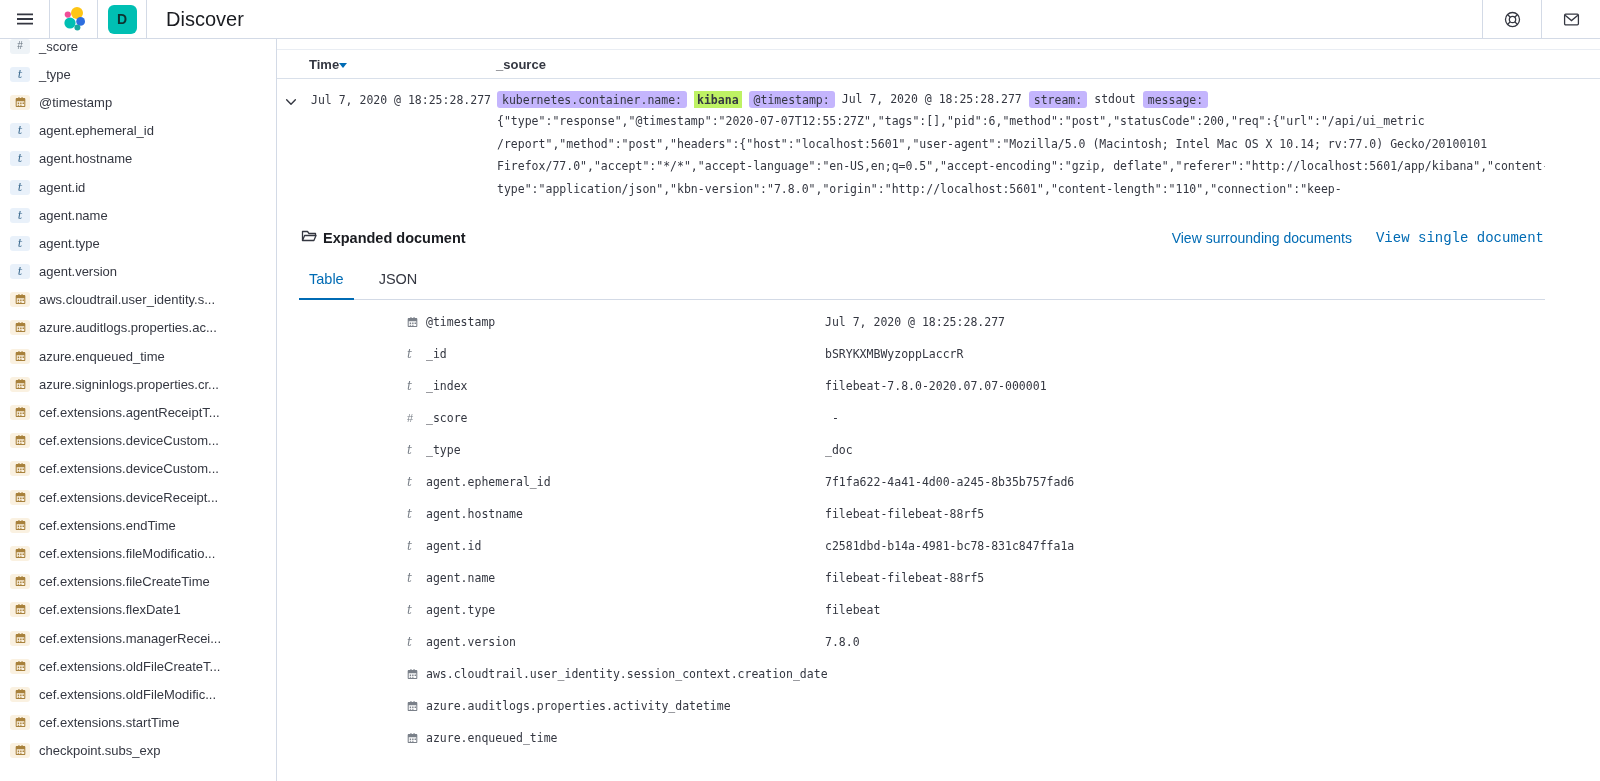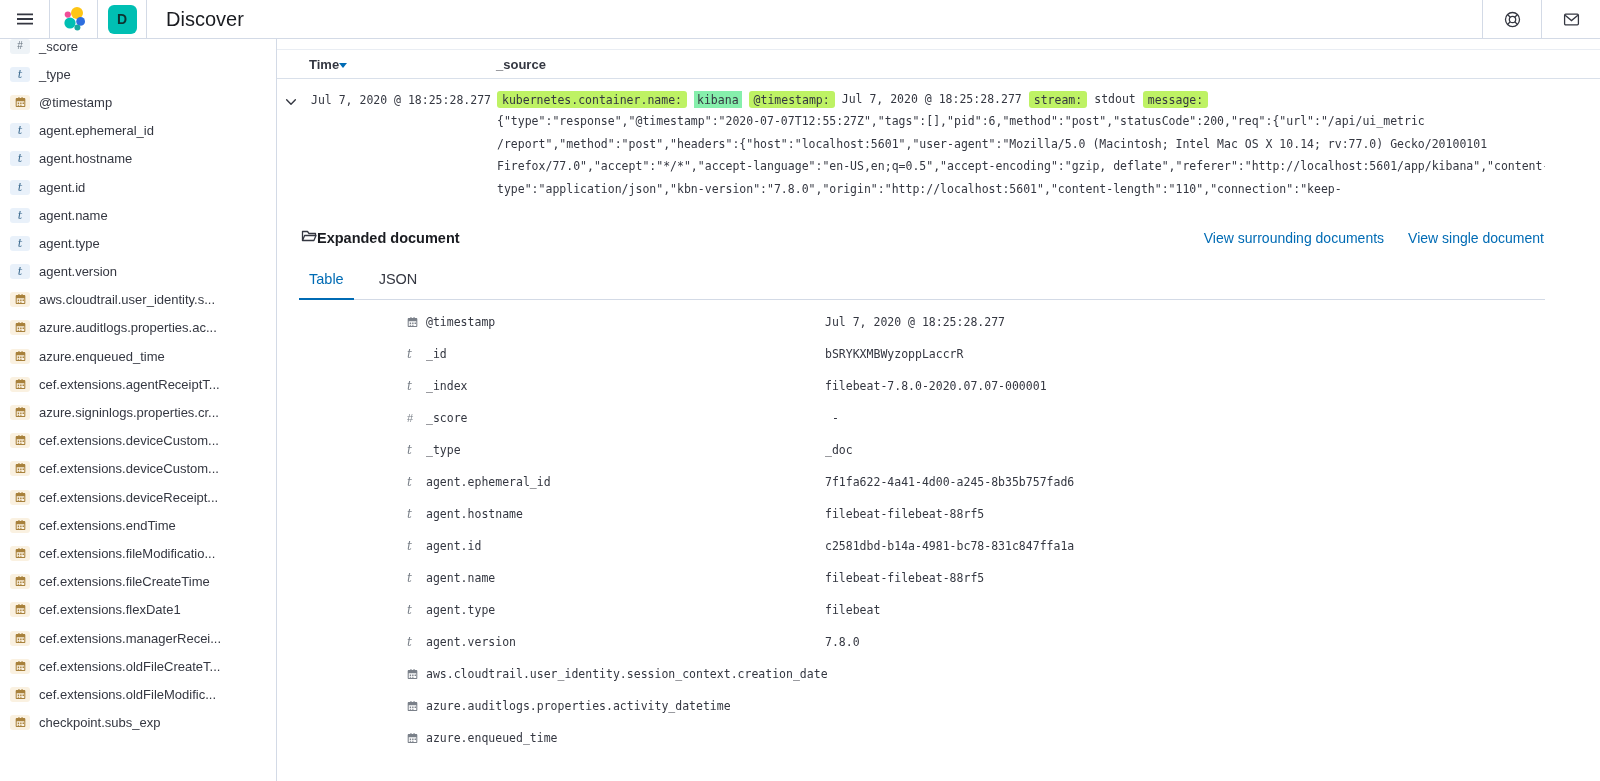--- a/index.html
+++ b/index.html
@@ -46,32 +46,32 @@
   .sort-arrow { width:0; height:0; border-left:4px solid transparent; border-right:4px solid transparent;
     border-top:5px solid #006BB4; margin-top:2px; }
   .col-source { flex:1; }
 
   .doc-row-top { display:flex; align-items:flex-start; padding-top:9px; }
   .expand-btn { margin-left:5px; margin-top:5px; width:18px; height:18px; background:none; border:none; cursor:pointer;
     display:flex; align-items:center; justify-content:center; flex:none; }
   .time-cell { margin-left:11px; width:186px; flex:none; font-size:11.5px; padding-top:5px; white-space:nowrap; }
   .source-cell { flex:1; padding-right:55px; overflow:hidden; }
   .src-line { line-height:22.4px; white-space:nowrap; font-size:11.5px; }
-  .src-field { font-family:"DejaVu Sans Mono", monospace; background:#bef264; border-radius:3px;
+  .src-field { font-family:"DejaVu Sans Mono", monospace; background:#c4b5fd; border-radius:3px;
     padding:1.5px 5px; margin-right:7px; }
   .src-value { font-family:"DejaVu Sans Mono", monospace; margin-right:7px; }
-  .src-value.hl { background:#86efac; padding:1.5px 3px; }
+  .src-value.hl { background:#bef264; padding:1.5px 3px;font-weight:bold; }
   .msg-line { line-height:22.4px; font-size:11.5px; font-family:"DejaVu Sans Mono", monospace; white-space:nowrap; overflow:hidden; }
 
   
   .exp-head { display:flex; align-items:center; margin-top:27px; padding-left:24px; padding-right:56px; height:22px; }
-  .exp-title { font-size:14.5px; font-weight:700; color:#1a1c21; margin-left:0; }
+  .exp-title { font-size:14.5px; font-weight:700; color:#1a1c21; margin-left:6px; }
   .exp-head .grow { flex:1; }
   .exp-link { color:#006BB4; font-size:14px; text-decoration:none; cursor:pointer; }
-  .exp-link + .exp-link { margin-left:24px; }
+  .exp-link + .exp-link { margin-left:24px;font-family:Liberation Mono, monospace; }
 
   .tabs { margin:17px 55px 0 22px; border-bottom:1px solid #D3DAE6; display:flex; gap:15px; }
   .tab { background:none; border:none; font-family:inherit; font-size:14.5px; color:#343741; cursor:pointer;
     padding:5px 10px 12px; position:relative; }
   .tab.active { color:#006BB4; }
   .tab.active::after { content:""; position:absolute; left:0; right:0; bottom:-1px; height:2px; background:#006BB4; }
 
   .doc-table { margin-top:6px; }
   .doc-row { height:32px; display:flex; align-items:center; padding-left:130px; }
   .doc-icon { width:16px; flex:none; color:#7a8089; display:flex; align-items:center; }
@@ -209,36 +209,36 @@
             </svg>
           </span>
           <span class="side-label">azure.enqueued_time</span>
         </div>
         <div class="side-item">
           <span class="fbadge fbadge-date">
             <svg width="11" height="11" viewBox="0 0 16 16" fill="currentColor">
               <path d="M5 0h1.5v1.5h3V0H11v1.5h2.5c.8 0 1.5.7 1.5 1.5v10c0 .8-.7 1.5-1.5 1.5h-11C1.7 14.5 1 13.8 1 13V3c0-.8.7-1.5 1.5-1.5H5V0zM2.5 6v7h11V6h-11zM4 8h2v2H4V8zm3.5 0h2v2h-2V8zm3.5 0h2v2h-2V8zM4 11.2h2v1.6H4v-1.6zm3.5 0h2v1.6h-2v-1.6z"></path>
             </svg>
           </span>
+          <span class="side-label">azure.signinlogs.properties.cr...</span>
+        </div>
+        <div class="side-item">
+          <span class="fbadge fbadge-date">
+            <svg width="11" height="11" viewBox="0 0 16 16" fill="currentColor">
+              <path d="M5 0h1.5v1.5h3V0H11v1.5h2.5c.8 0 1.5.7 1.5 1.5v10c0 .8-.7 1.5-1.5 1.5h-11C1.7 14.5 1 13.8 1 13V3c0-.8.7-1.5 1.5-1.5H5V0zM2.5 6v7h11V6h-11zM4 8h2v2H4V8zm3.5 0h2v2h-2V8zm3.5 0h2v2h-2V8zM4 11.2h2v1.6H4v-1.6zm3.5 0h2v1.6h-2v-1.6z"></path>
+            </svg>
+          </span>
           <span class="side-label">cef.extensions.agentReceiptT...</span>
         </div>
         <div class="side-item">
           <span class="fbadge fbadge-date">
             <svg width="11" height="11" viewBox="0 0 16 16" fill="currentColor">
               <path d="M5 0h1.5v1.5h3V0H11v1.5h2.5c.8 0 1.5.7 1.5 1.5v10c0 .8-.7 1.5-1.5 1.5h-11C1.7 14.5 1 13.8 1 13V3c0-.8.7-1.5 1.5-1.5H5V0zM2.5 6v7h11V6h-11zM4 8h2v2H4V8zm3.5 0h2v2h-2V8zm3.5 0h2v2h-2V8zM4 11.2h2v1.6H4v-1.6zm3.5 0h2v1.6h-2v-1.6z"></path>
             </svg>
           </span>
-          <span class="side-label">azure.signinlogs.properties.cr...</span>
-        </div>
-        <div class="side-item">
-          <span class="fbadge fbadge-date">
-            <svg width="11" height="11" viewBox="0 0 16 16" fill="currentColor">
-              <path d="M5 0h1.5v1.5h3V0H11v1.5h2.5c.8 0 1.5.7 1.5 1.5v10c0 .8-.7 1.5-1.5 1.5h-11C1.7 14.5 1 13.8 1 13V3c0-.8.7-1.5 1.5-1.5H5V0zM2.5 6v7h11V6h-11zM4 8h2v2H4V8zm3.5 0h2v2h-2V8zm3.5 0h2v2h-2V8zM4 11.2h2v1.6H4v-1.6zm3.5 0h2v1.6h-2v-1.6z"></path>
-            </svg>
-          </span>
           <span class="side-label">cef.extensions.deviceCustom...</span>
         </div>
         <div class="side-item">
           <span class="fbadge fbadge-date">
             <svg width="11" height="11" viewBox="0 0 16 16" fill="currentColor">
               <path d="M5 0h1.5v1.5h3V0H11v1.5h2.5c.8 0 1.5.7 1.5 1.5v10c0 .8-.7 1.5-1.5 1.5h-11C1.7 14.5 1 13.8 1 13V3c0-.8.7-1.5 1.5-1.5H5V0zM2.5 6v7h11V6h-11zM4 8h2v2H4V8zm3.5 0h2v2h-2V8zm3.5 0h2v2h-2V8zM4 11.2h2v1.6H4v-1.6zm3.5 0h2v1.6h-2v-1.6z"></path>
             </svg>
           </span>
           <span class="side-label">cef.extensions.deviceCustom...</span>
         </div>
@@ -298,20 +298,28 @@
           </span>
           <span class="side-label">cef.extensions.oldFileCreateT...</span>
         </div>
         <div class="side-item">
           <span class="fbadge fbadge-date">
             <svg width="11" height="11" viewBox="0 0 16 16" fill="currentColor">
               <path d="M5 0h1.5v1.5h3V0H11v1.5h2.5c.8 0 1.5.7 1.5 1.5v10c0 .8-.7 1.5-1.5 1.5h-11C1.7 14.5 1 13.8 1 13V3c0-.8.7-1.5 1.5-1.5H5V0zM2.5 6v7h11V6h-11zM4 8h2v2H4V8zm3.5 0h2v2h-2V8zm3.5 0h2v2h-2V8zM4 11.2h2v1.6H4v-1.6zm3.5 0h2v1.6h-2v-1.6z"></path>
             </svg>
           </span>
           <span class="side-label">cef.extensions.oldFileModific...</span>
+        </div>
+        <div class="side-item">
+          <span class="fbadge fbadge-date">
+            <svg width="11" height="11" viewBox="0 0 16 16" fill="currentColor">
+              <path d="M5 0h1.5v1.5h3V0H11v1.5h2.5c.8 0 1.5.7 1.5 1.5v10c0 .8-.7 1.5-1.5 1.5h-11C1.7 14.5 1 13.8 1 13V3c0-.8.7-1.5 1.5-1.5H5V0zM2.5 6v7h11V6h-11zM4 8h2v2H4V8zm3.5 0h2v2h-2V8zm3.5 0h2v2h-2V8zM4 11.2h2v1.6H4v-1.6zm3.5 0h2v1.6h-2v-1.6z"></path>
+            </svg>
+          </span>
+          <span class="side-label">cef.extensions.startTime</span>
         </div>
         <div class="side-item">
           <span class="fbadge fbadge-date">
             <svg width="11" height="11" viewBox="0 0 16 16" fill="currentColor">
               <path d="M5 0h1.5v1.5h3V0H11v1.5h2.5c.8 0 1.5.7 1.5 1.5v10c0 .8-.7 1.5-1.5 1.5h-11C1.7 14.5 1 13.8 1 13V3c0-.8.7-1.5 1.5-1.5H5V0zM2.5 6v7h11V6h-11zM4 8h2v2H4V8zm3.5 0h2v2h-2V8zm3.5 0h2v2h-2V8zM4 11.2h2v1.6H4v-1.6zm3.5 0h2v1.6h-2v-1.6z"></path>
             </svg>
           </span>
           <span class="side-label">checkpoint.subs_exp</span>
         </div>
       </div>

